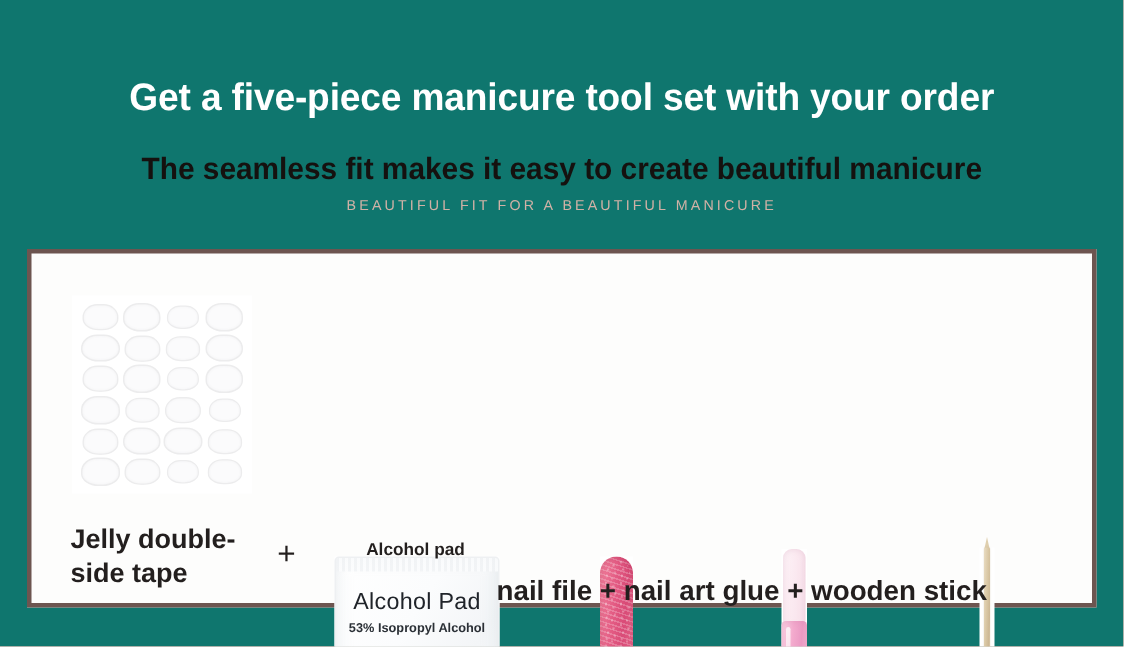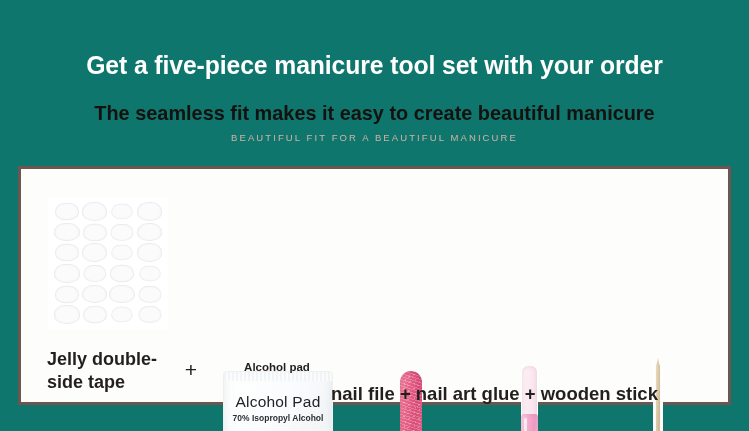--- a/index.html
+++ b/index.html
@@ -335,21 +335,21 @@
           <div class="tab s3"></div>
           <div class="tab s4"></div>
         </div>
       </div>
 
       <div class="prod" id="alcohol-pad">
         <div class="pad-body">
           <div class="pad-crimp-t"></div>
 
           <div class="pad-text pad-title">Alcohol Pad</div>
-          <div class="pad-text pad-sub">70% Isopropyl Alcohol</div>
+          <div class="pad-text pad-sub">53% Isopropyl Alcohol</div>
 
         </div>
       </div>
 
       <div class="prod" id="nail-file">
         <div class="file-body">
           <div class="file-grit"></div>
         </div>
       </div>
 

